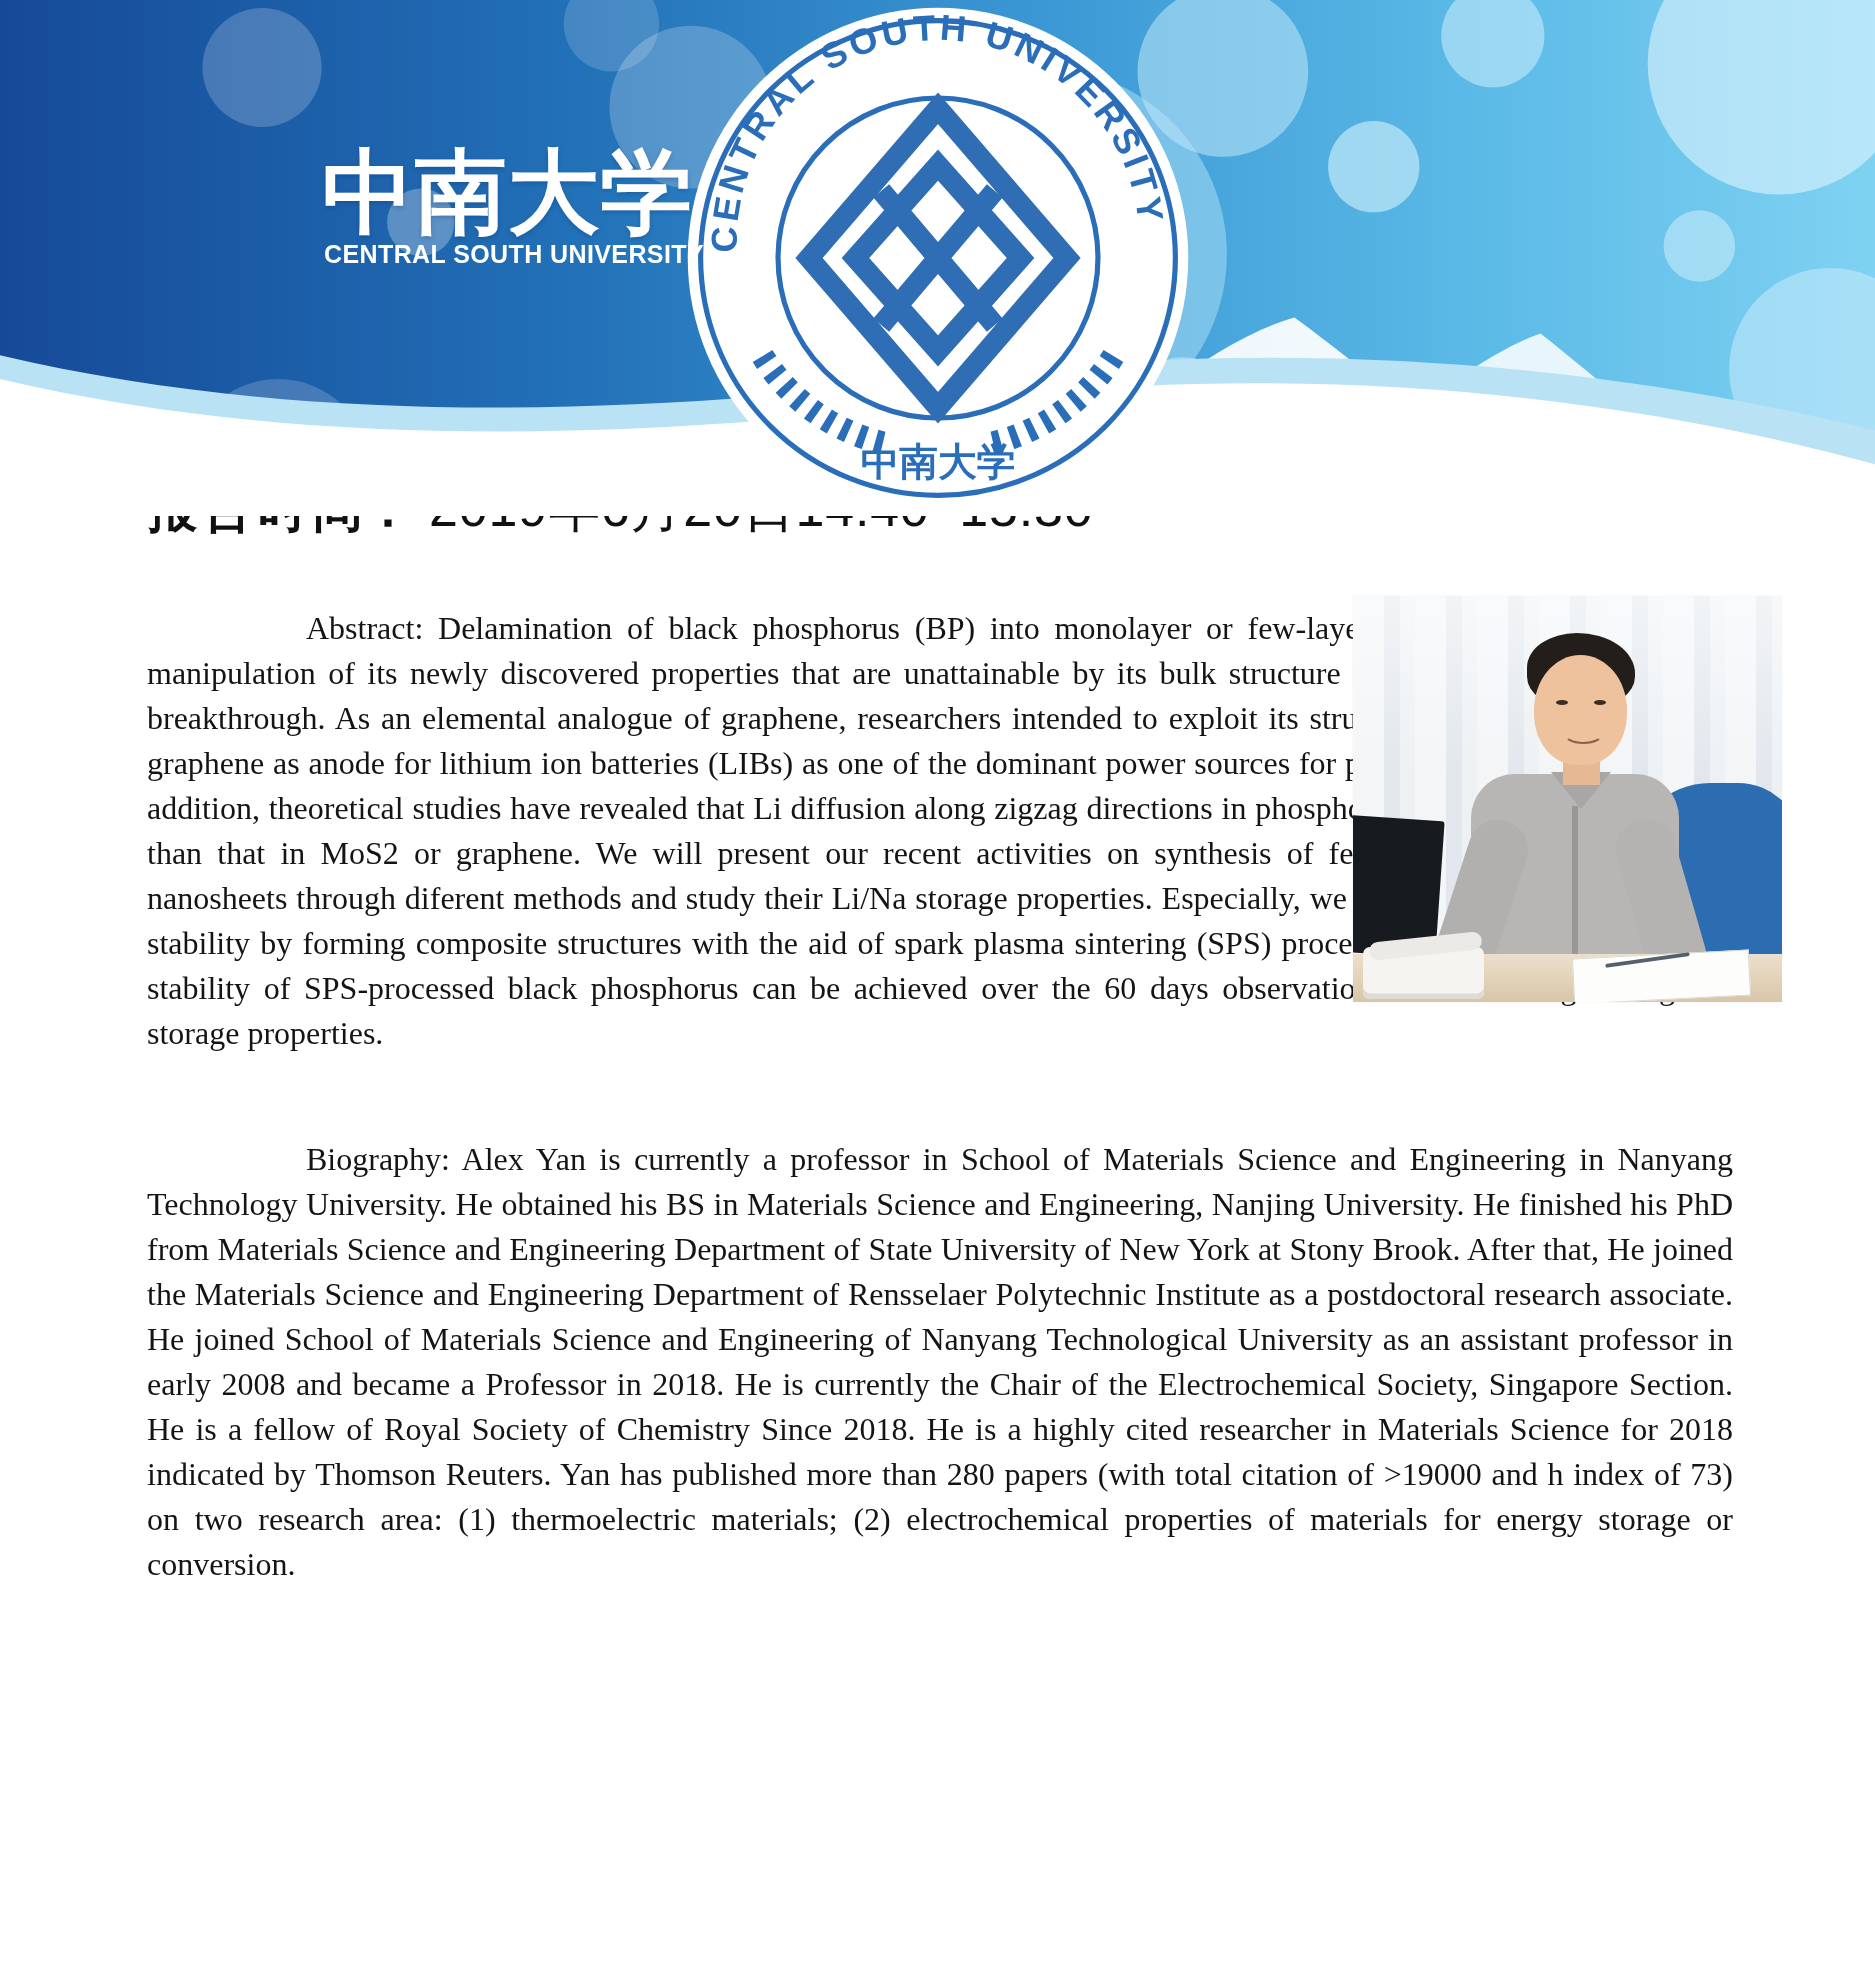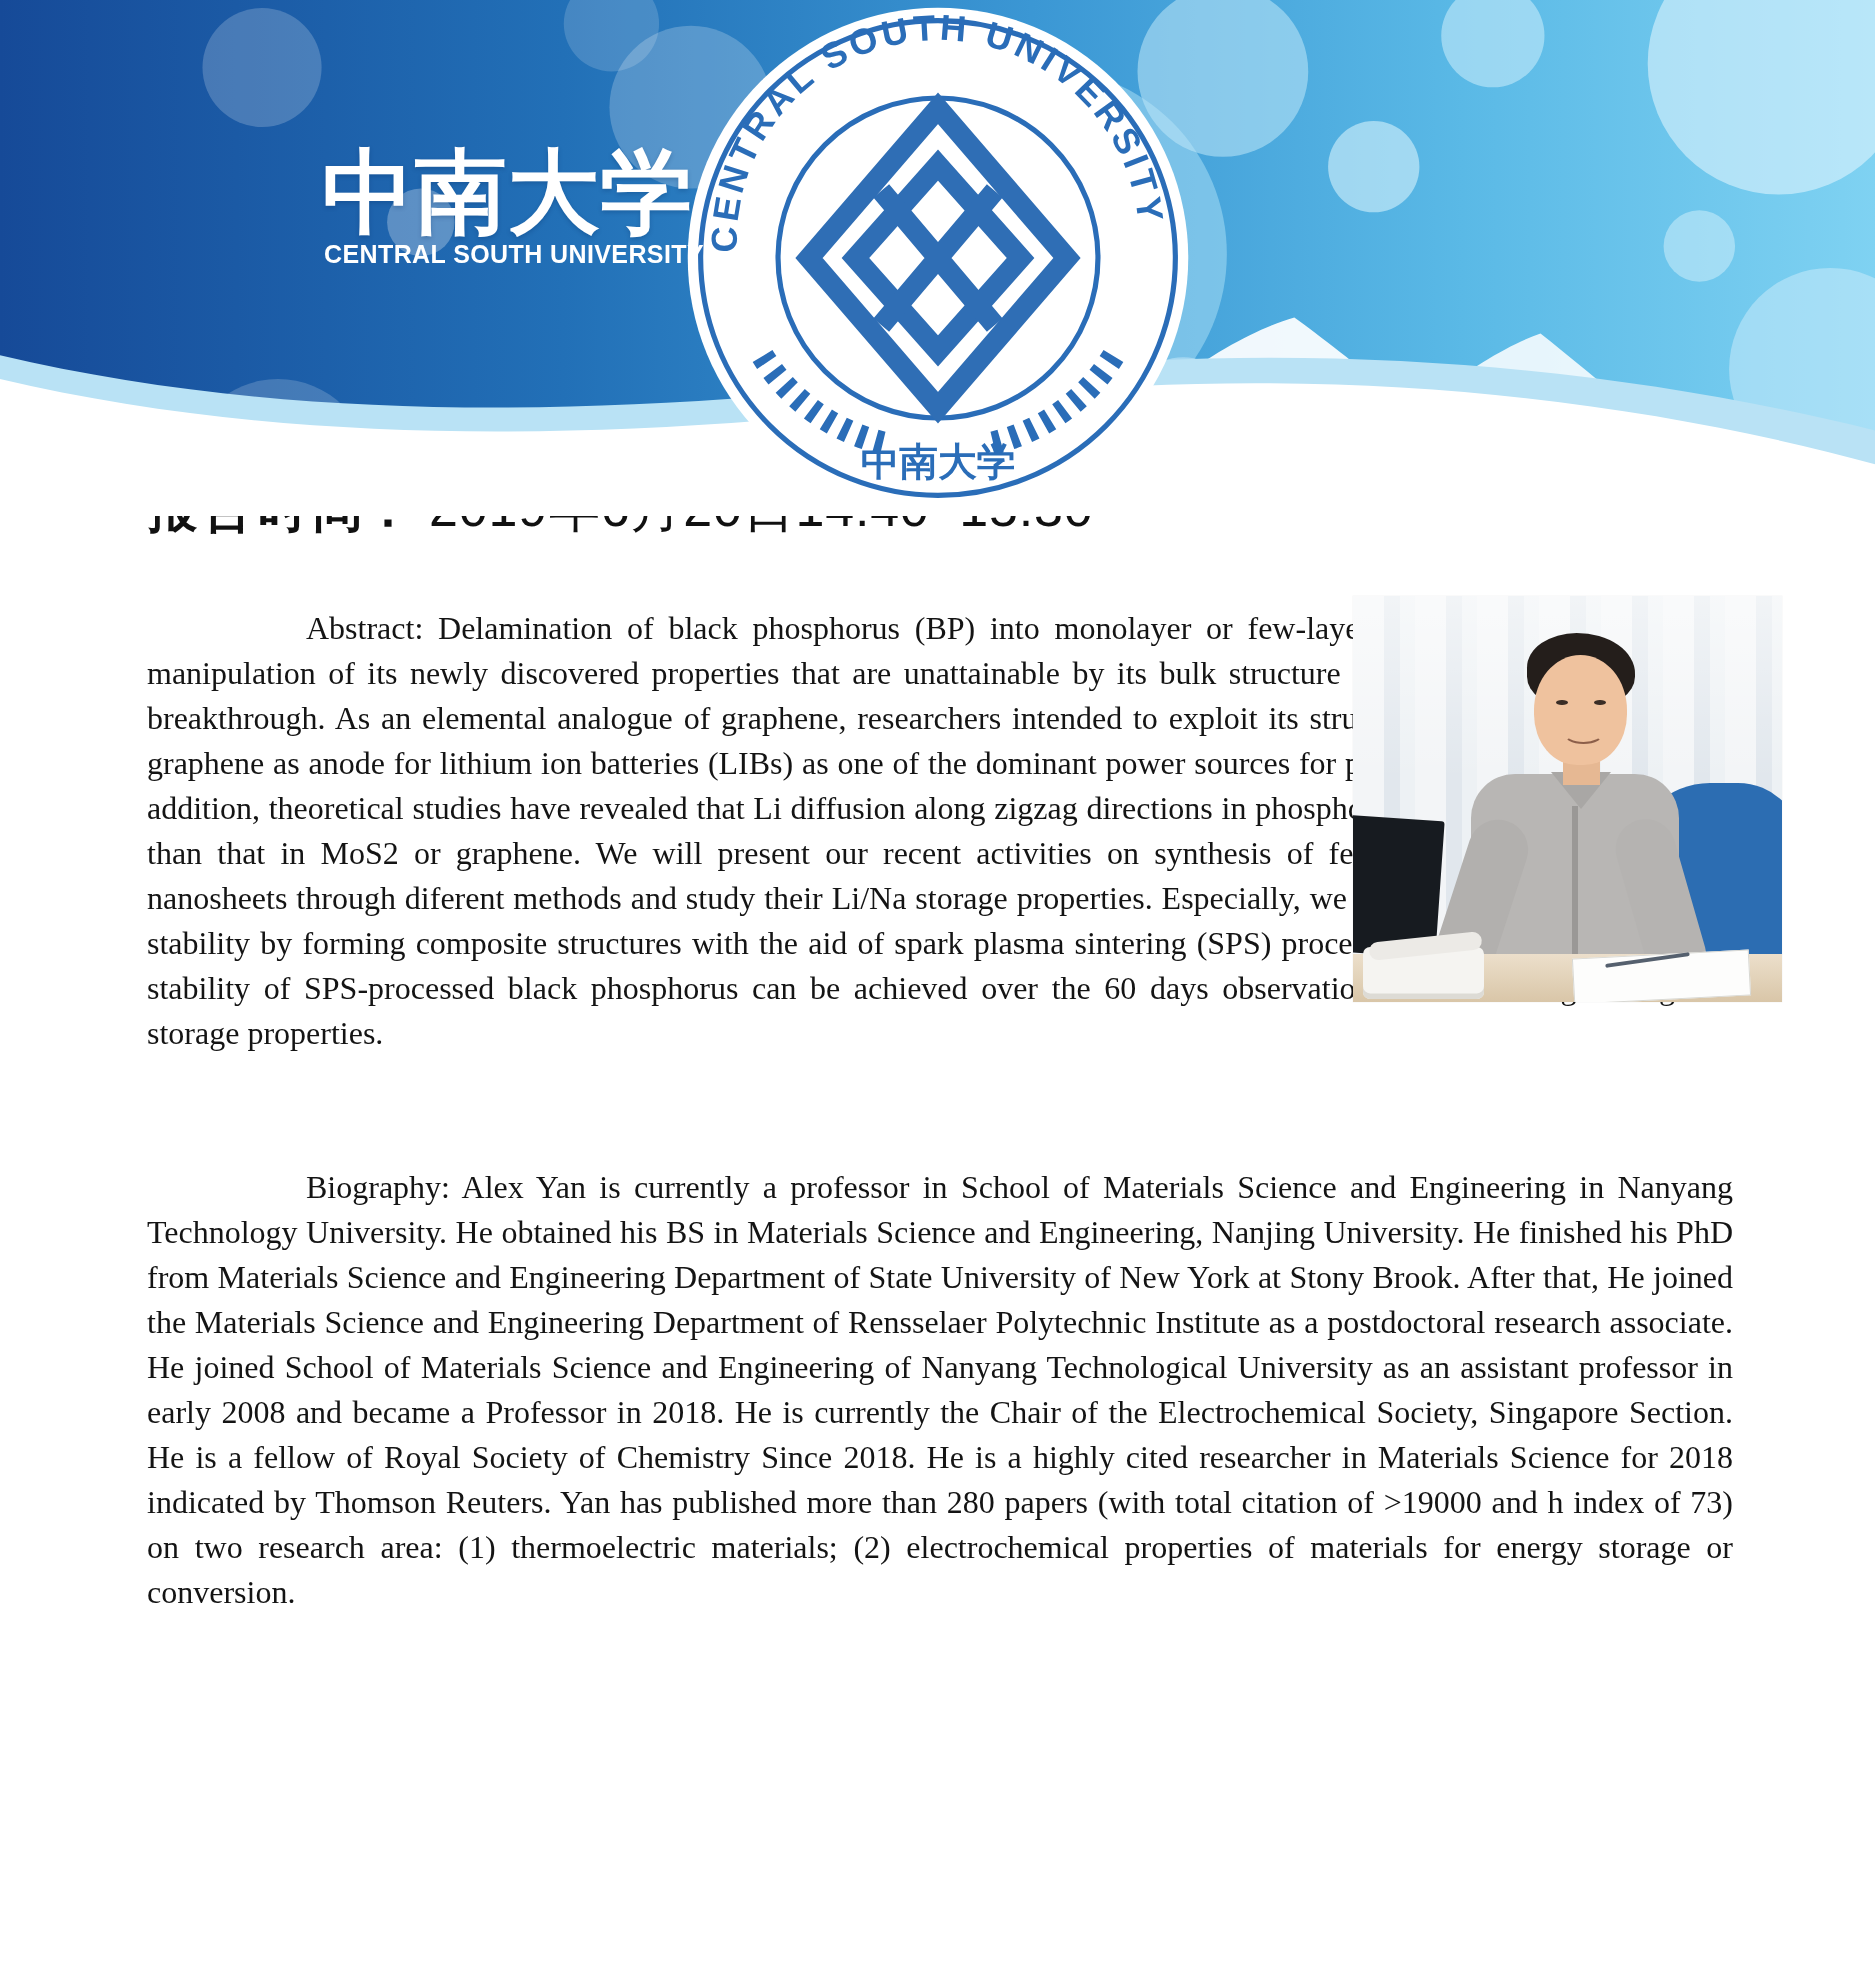--- a/index.html
+++ b/index.html
@@ -45,21 +45,21 @@
   .val-title{margin-left:3.2px;font-family:"Liberation Serif",serif;font-size:57px;font-weight:500;line-height:79px;}
   .val-time{font-size:52px;font-weight:500;margin-left:16px;letter-spacing:0.8px;white-space:nowrap;}
   
   .para{
     margin:0 143px 0 147px;
     font-family:"Liberation Serif",serif;
     font-size:32px;line-height:45px;
     text-align:justify;text-indent:159px;color:#141414;
   }
   .para.abstract{margin-top:67px;}
-  .para.bio{margin-top:109px;}
+  .para.bio{margin-top:81px;}
   
   .photo{
     position:absolute;left:1353px;top:596px;width:429px;height:406px;
     overflow:hidden;
     background:repeating-linear-gradient(90deg,#f3f5f7 0 31px,#e1e7ed 31px 47px,#edf1f4 47px 62px);
     box-shadow:0 0 0 0.4px rgba(0,0,0,.05);
   }
   .photo .glow{position:absolute;inset:0;background:linear-gradient(180deg,rgba(255,255,255,.55),rgba(255,255,255,0) 45%);}
   .chair{position:absolute;right:-20px;top:187px;width:171px;height:222px;background:#2c6db2;border-radius:79px 64px 16px 16px;}
   .monitor{position:absolute;left:-10px;top:222px;width:97px;height:137px;background:#171b20;transform:rotate(4deg);border-radius:3.2px;}

